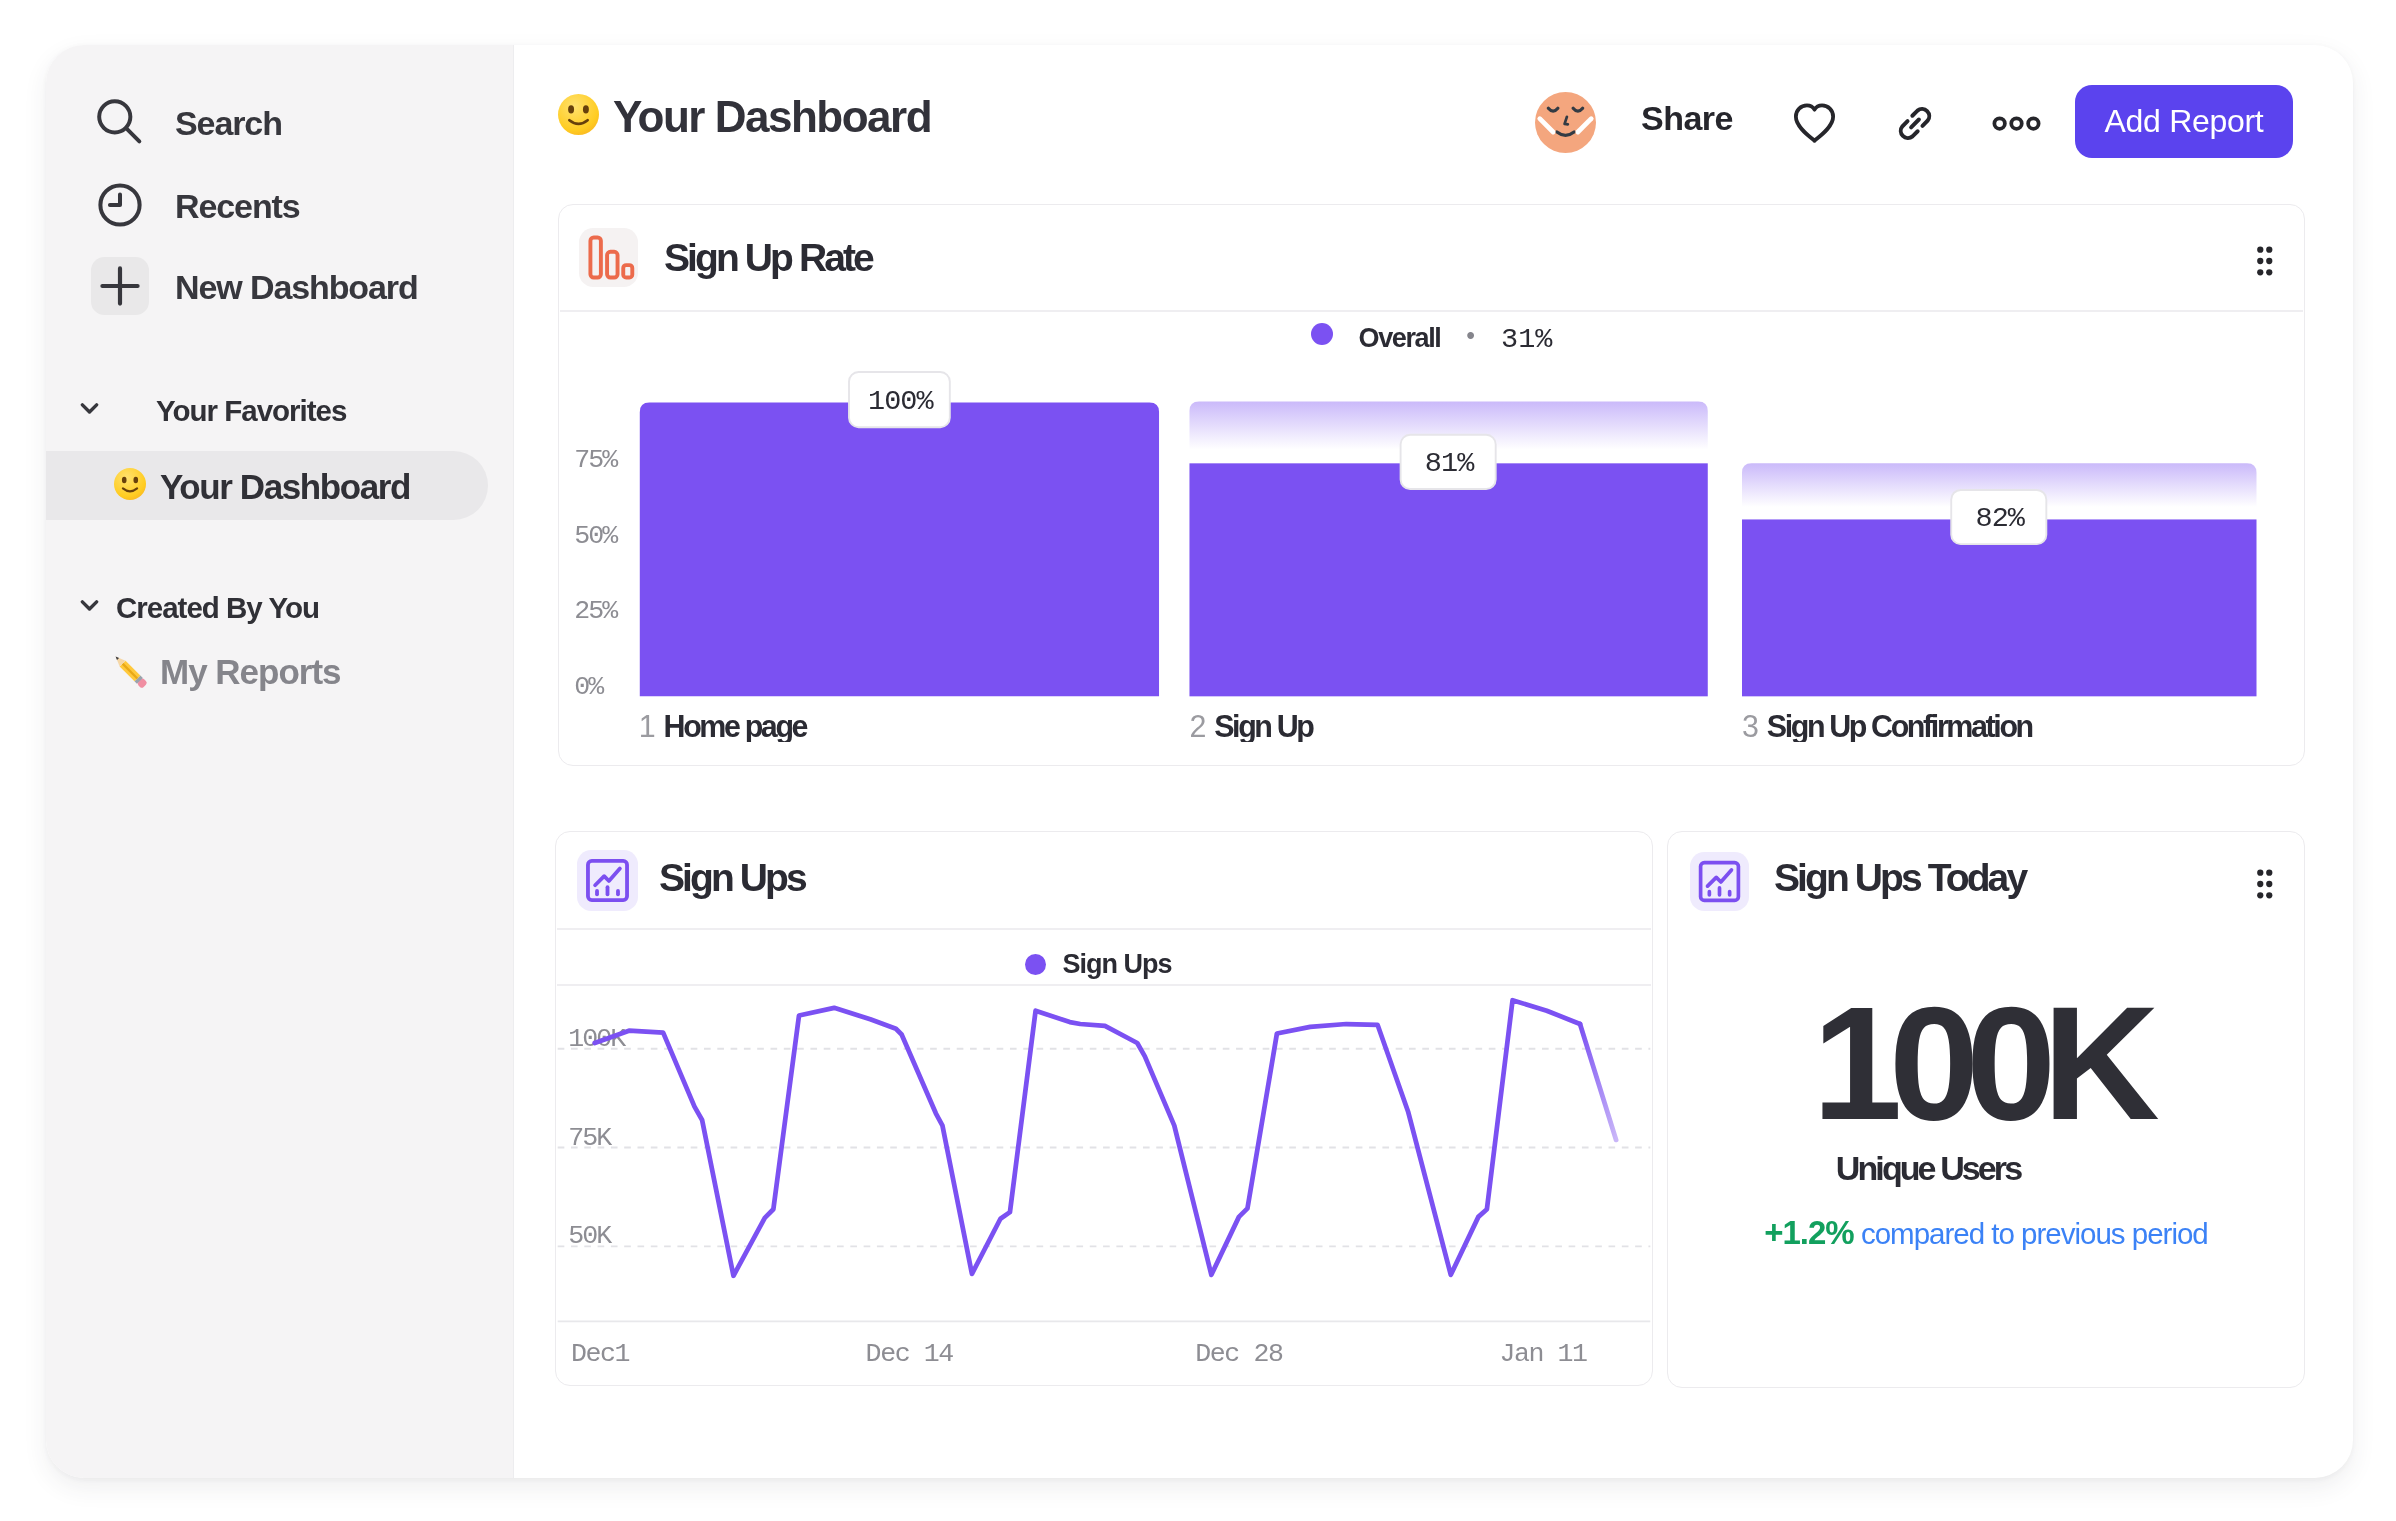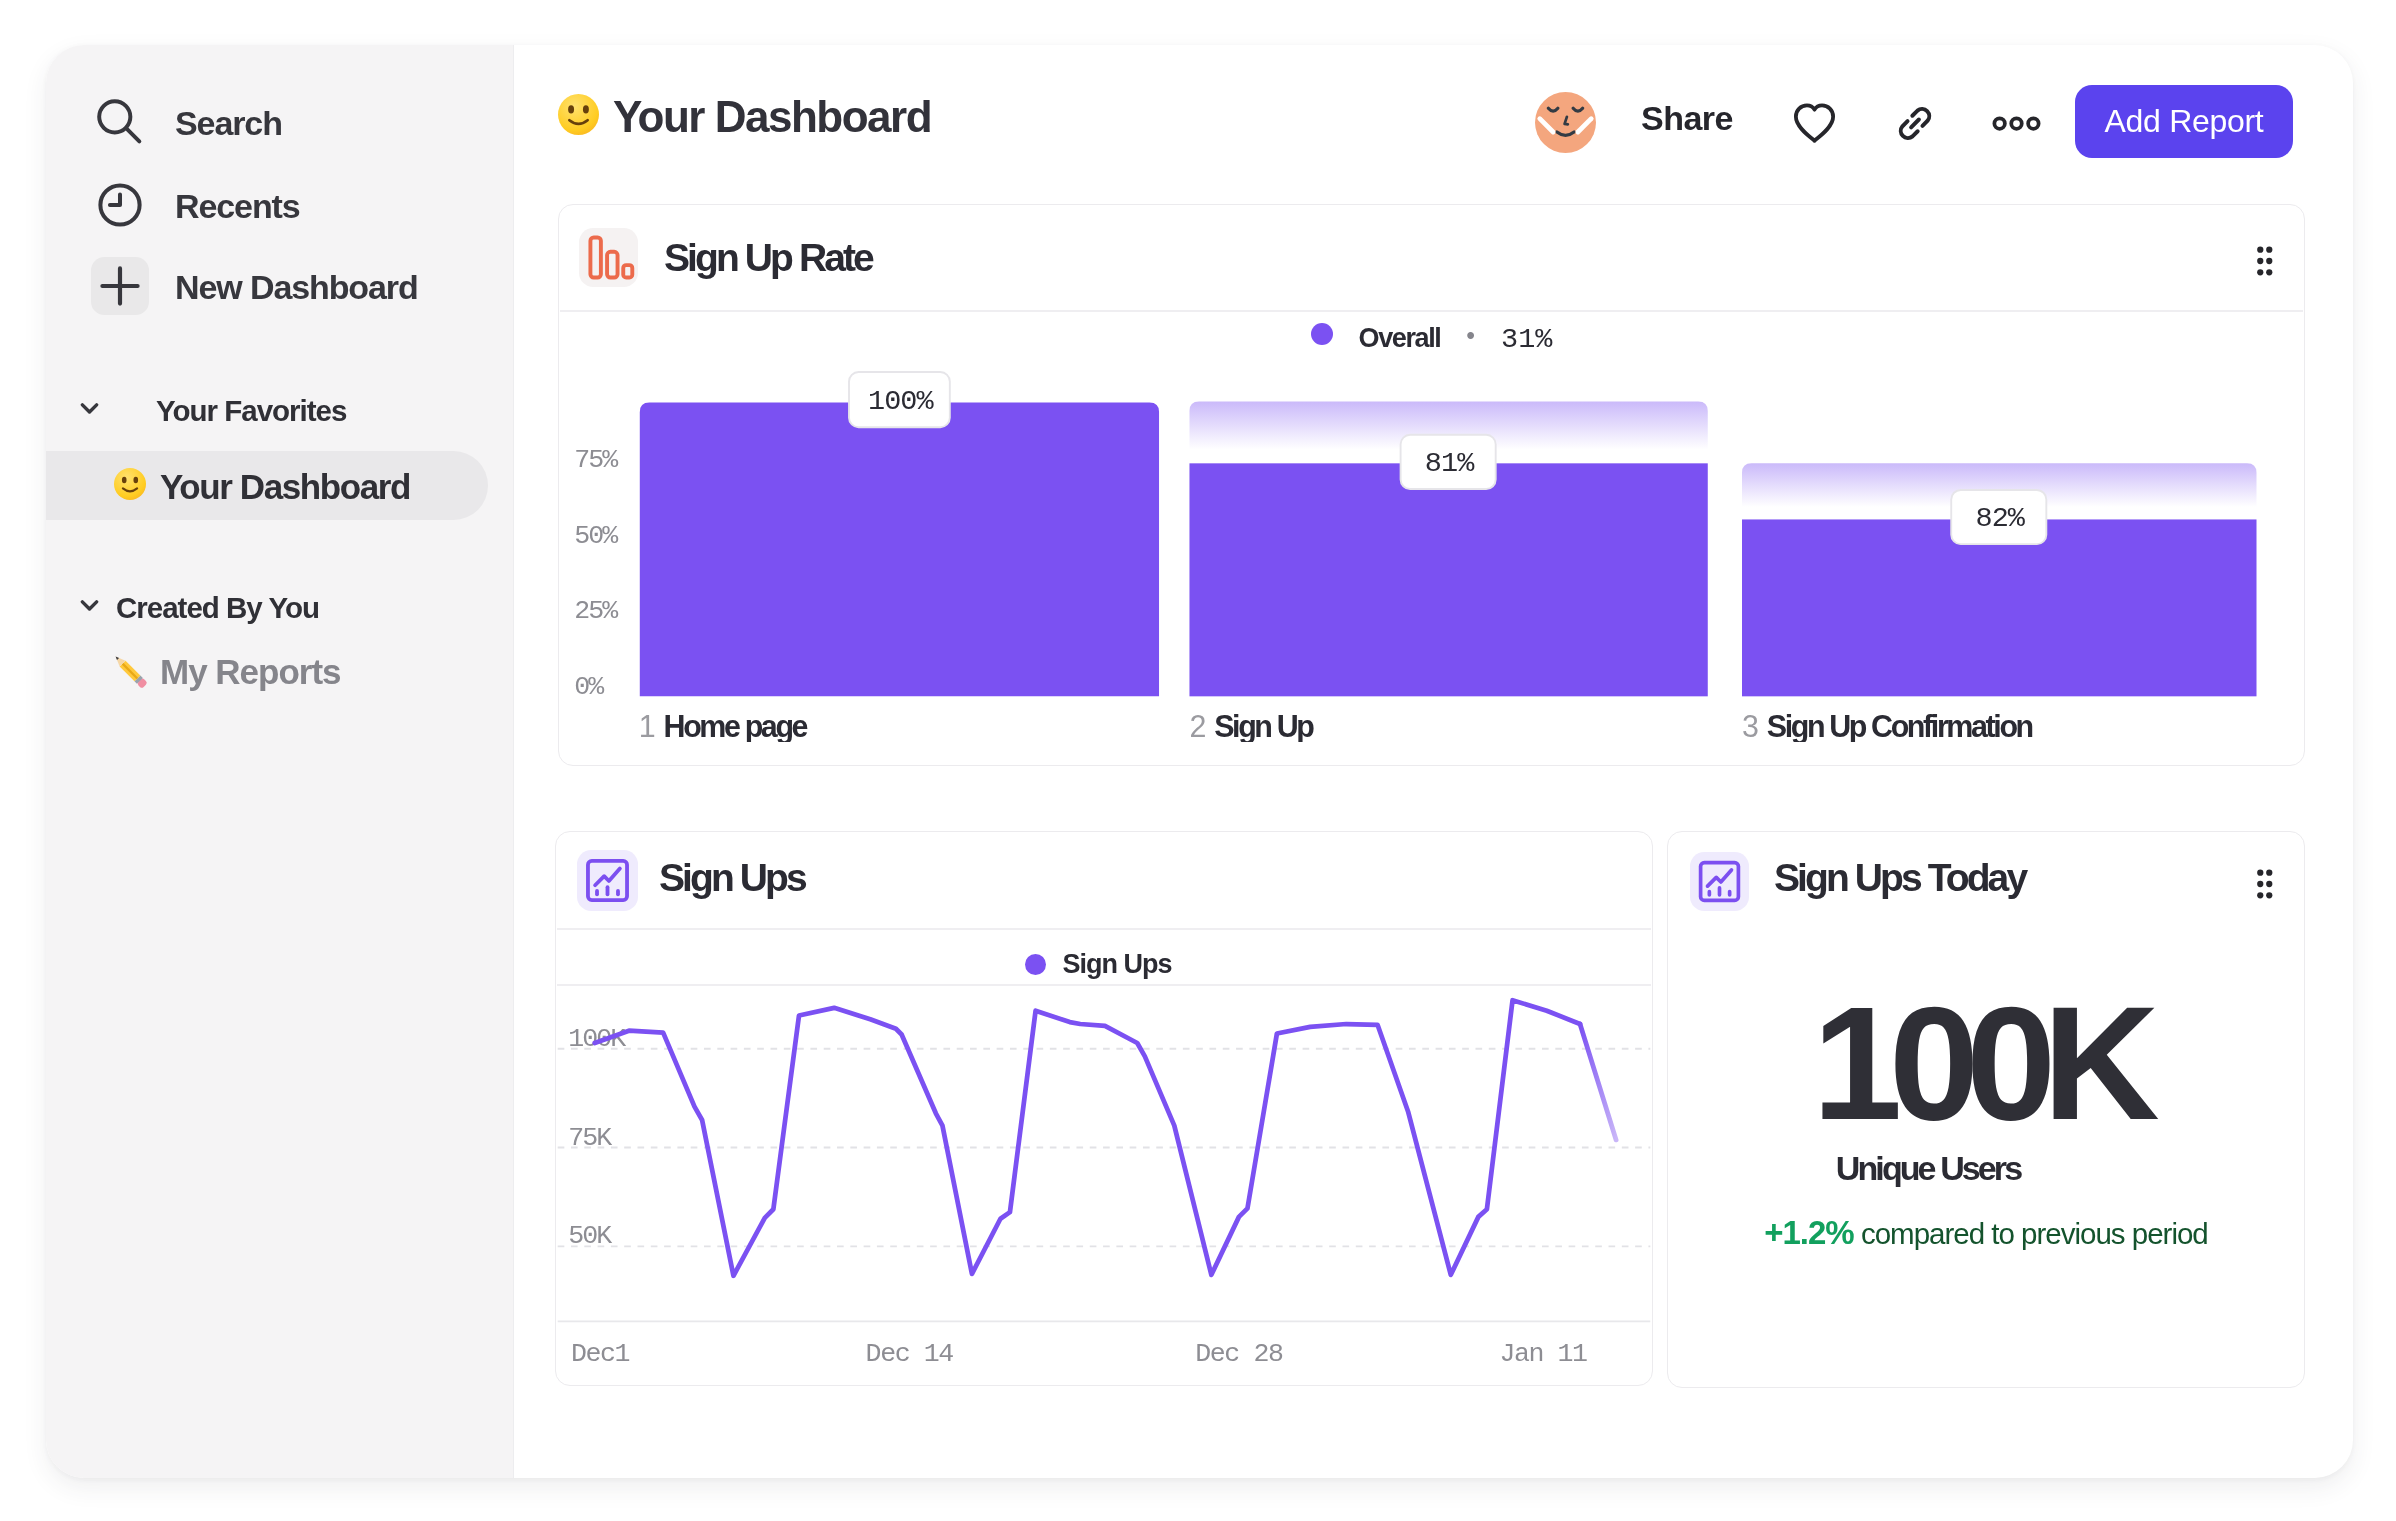--- a/index.html
+++ b/index.html
@@ -252,16 +252,16 @@
         <circle cx="16" cy="7" r="3.3"></circle>
       <circle cx="6.5" cy="19" r="3.3"></circle>
         <circle cx="16" cy="19" r="3.3"></circle>
       <circle cx="6.5" cy="31" r="3.3"></circle>
         <circle cx="16" cy="31" r="3.3"></circle>
     </g>
   </svg>
   <div class="abs" style="left:1667px;top:982px;width:638px;font-size:162px;font-weight:700;color:#2F2F36;letter-spacing:-13.3px;text-indent:-13.3px;text-align:center;line-height:162px;">100K</div>
   <div class="abs" style="left:1667px;top:1149px;width:522px;font-size:34px;font-weight:700;color:#2B2B33;text-align:center;line-height:38px;letter-spacing:-2.9px;">Unique Users</div>
   <div class="abs" style="left:1667px;top:1214px;width:638px;text-align:center;line-height:38px;">
-    <span style="color:#12A05E;font-weight:700;font-size:33px;letter-spacing:-1px;">+1.2%</span><span style="color:#14532d;font-size:29.5px;letter-spacing:-1px;"> compared to previous period</span>
+    <span style="color:#12A05E;font-weight:700;font-size:33px;letter-spacing:-1px;">+1.2%</span><span style="color:#3b82f6;font-size:29.5px;letter-spacing:-1px;"> compared to previous period</span>
   </div>
 </div>
 
 
 </body></html>

